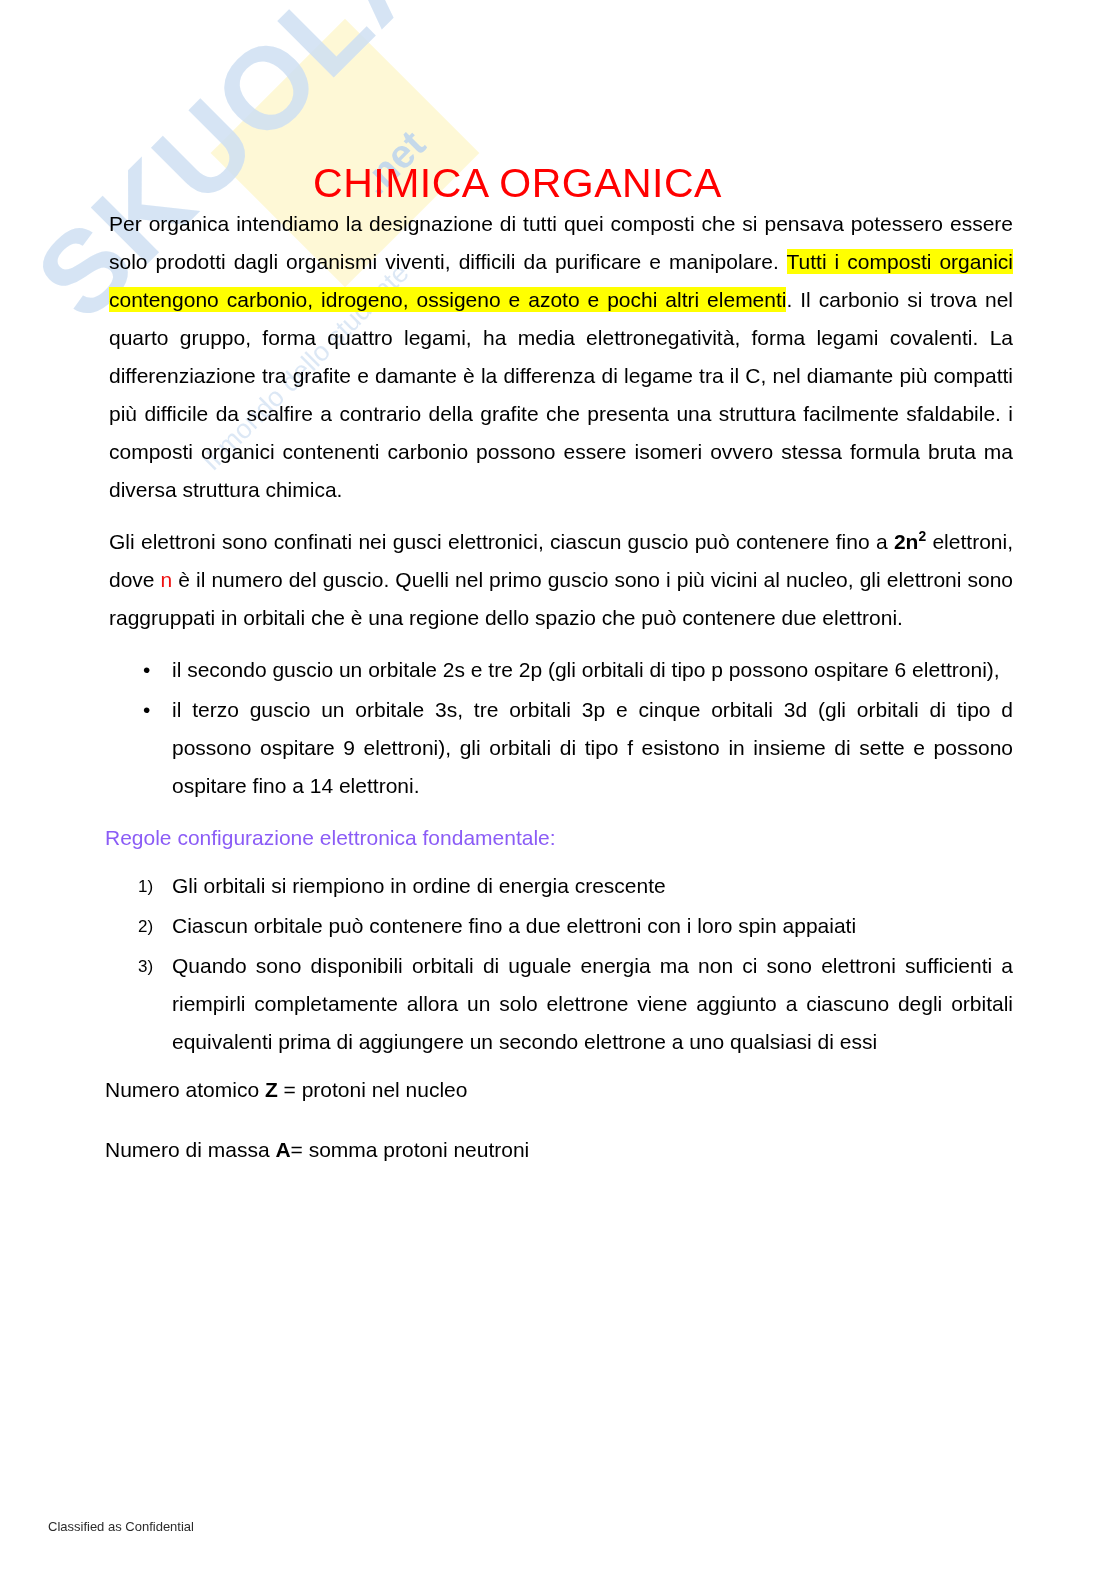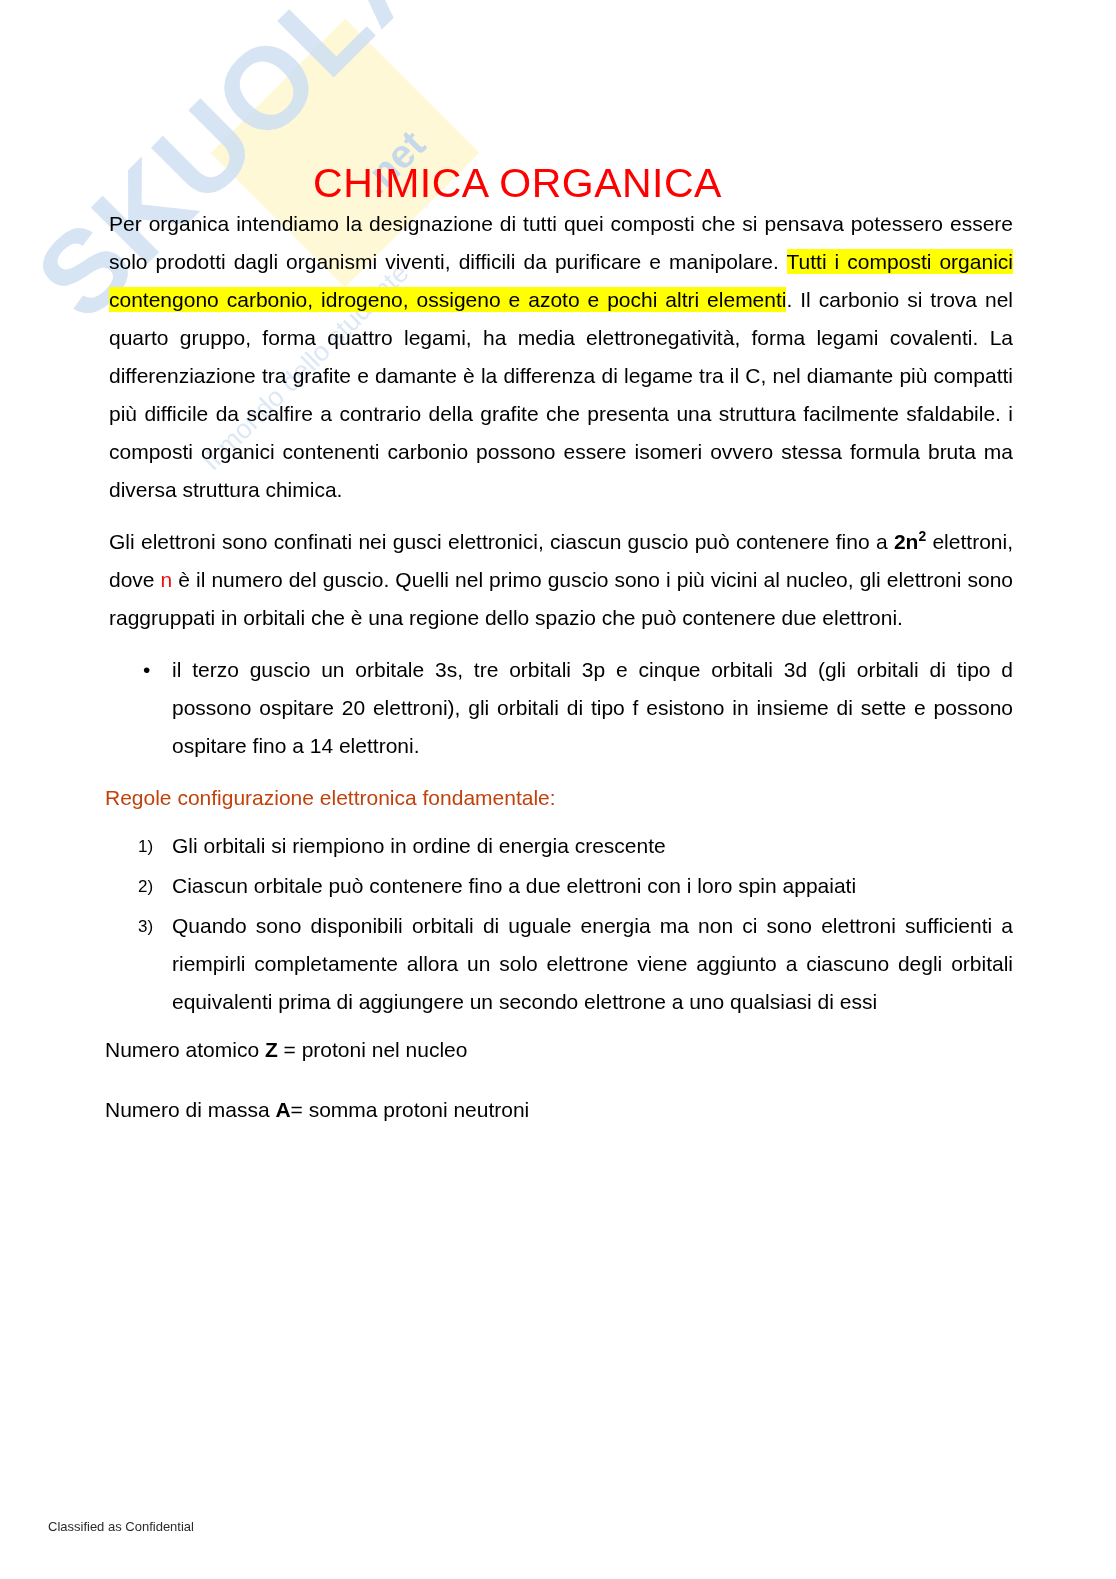--- a/index.html
+++ b/index.html
@@ -135,21 +135,21 @@
     content: "\2022";
     position: absolute;
     left: 38px;
     top: 0;
     font-size: 21px;
     line-height: 38px;
   }
 
   h2.section-heading {
     margin: 14px 0 10px 0;
-    color: #c2410c;
+    color: #8b5cf6;
     font-size: 21px;
     font-weight: normal;
     line-height: 38px;
   }
 
   ol.numbered {
     margin: 0 0 10px 0;
     padding: 0;
     list-style: none;
     counter-reset: ruleitem;
@@ -205,21 +205,22 @@
 
     <h1 class="doc-title">CHIMICA ORGANICA</h1>
 
     <div class="body-block">
 
       <p class="para"><span>Per organica intendiamo la designazione di tutti quei composti che si pensava potessero essere solo prodotti dagli organismi viventi, difficili da purificare e manipolare. </span><span class="hl">Tutti i composti organici contengono carbonio, idrogeno, ossigeno e azoto e pochi altri elementi</span><span>. Il carbonio si trova nel quarto gruppo, forma quattro legami, ha media elettronegatività, forma legami covalenti. La differenziazione tra grafite e damante è la differenza di legame tra il C, nel diamante più compatti più difficile da scalfire a contrario della grafite che presenta una struttura facilmente sfaldabile. i composti organici contenenti carbonio possono essere isomeri ovvero stessa formula bruta ma diversa struttura chimica.</span></p>
 
       <p class="para"><span>Gli elettroni sono confinati nei gusci elettronici, ciascun guscio può contenere fino a </span><span class="bold">2n</span><sup class="bold">2</sup><span> elettroni, dove </span><span class="red">n</span><span> è il numero del guscio. Quelli nel primo guscio sono i più vicini al nucleo, gli elettroni sono raggruppati in orbitali che è una regione dello spazio che può contenere due elettroni.</span></p>
 
       <ul class="bullets">
-        <li>il terzo guscio un orbitale 3s, tre orbitali 3p e cinque orbitali 3d (gli orbitali di tipo d possono ospitare 20 elettroni), gli orbitali di tipo f esistono in insieme di sette e possono ospitare fino a 14 elettroni.</li>
+        <li>il secondo guscio un orbitale 2s e tre 2p (gli orbitali di tipo p possono ospitare 6 elettroni),</li>
+        <li>il terzo guscio un orbitale 3s, tre orbitali 3p e cinque orbitali 3d (gli orbitali di tipo d possono ospitare 9 elettroni), gli orbitali di tipo f esistono in insieme di sette e possono ospitare fino a 14 elettroni.</li>
       </ul>
 
       <h2 class="section-heading">Regole configurazione elettronica fondamentale:</h2>
 
       <ol class="numbered">
         <li>Gli orbitali si riempiono in ordine di energia crescente</li>
         <li>Ciascun orbitale può contenere fino a due elettroni con i loro spin appaiati</li>
         <li>Quando sono disponibili orbitali di uguale energia ma non ci sono elettroni sufficienti a riempirli completamente allora un solo elettrone viene aggiunto a ciascuno degli orbitali equivalenti prima di aggiungere un secondo elettrone a uno qualsiasi di essi</li>
       </ol>
 

